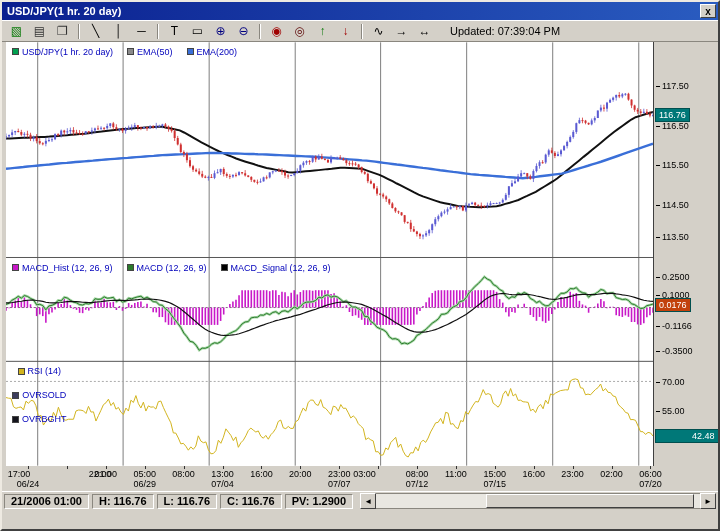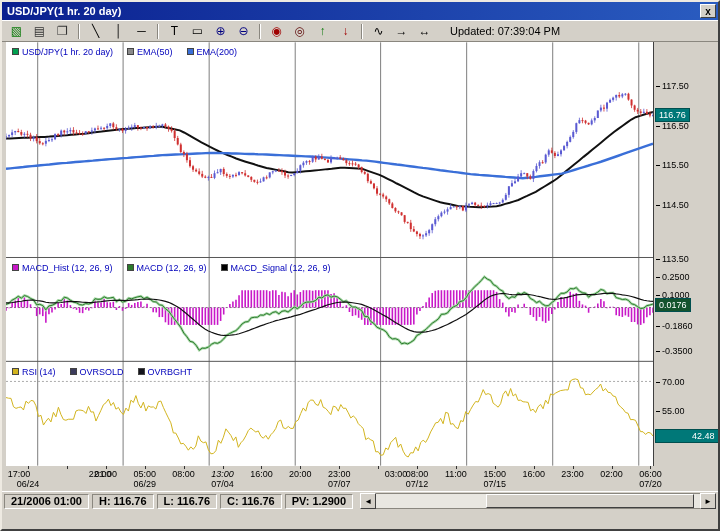--- a/index.html
+++ b/index.html
@@ -763,27 +763,27 @@
           <rect x="643.9289099526067" y="71.73251346635269" width="2" height="1.5839512154866213" fill="#d03030"></rect>
           <line x1="648" y1="69.95491541010549" x2="648" y2="74.10093634381293" stroke="#5a5ad2" stroke-width="0.8"></line>
           <rect x="647" y="73.00683385595033" width="2" height="1" fill="#5a5ad2"></rect>
         </g>
       </svg>
     <div class="axis-strip" id="axis-strip">
         <div class="axlabel" style="top: 38.7963px;">117.50</div>
         <div class="axlabel" style="top: 78.6111px;">116.50</div>
         <div class="axlabel" style="top: 118.426px;">115.50</div>
         <div class="axlabel" style="top: 158.241px; text-align: right;">114.50</div>
-        <div class="axlabel" style="top: 212px;">113.50</div>
+        <div class="axlabel" style="top: 190px;">113.50</div>
         <div class="axbadge" style="top: 66.2593px; background: rgb(0, 120, 120);">116.76</div>
         <div class="axlabel" style="top: 229.614px;">0.2500</div>
         <div class="axlabel" style="top: 248.229px;">0.1000</div>
-        <div class="axlabel" style="top: 279.253px;">-0.1860</div>
+        <div class="axlabel" style="top: 279.253px;">-0.1166</div>
         <div class="axlabel" style="top: 304.072px;">-0.3500</div>
-        <div class="axbadge" style="top: 256.454px; background: #14532d;">0.0176</div>
+        <div class="axbadge" style="top: 256.454px; background: #c2410c;">0.0176</div>
         <div class="axlabel" style="top: 334.623px;">70.00</div>
         <div class="axlabel" style="top: 364.057px;">55.00</div>
         <div class="axlabel" style="top: 393.491px;">40.00</div>
         <div class="axbadge" style="top: 386.624px; background: rgb(0, 120, 120); padding-left: 36px;">42.48</div>
       </div>
     <div id="legend-layer">
         <div class="legend-row" style="top: 4px;">
           <span class="legend-item">
             <span class="swatch" style="background: rgb(0, 160, 80);"></span>
             <span class="legend-label">USD/JPY(1 hr.  20 day)</span>
@@ -804,21 +804,21 @@
           </span>
           <span class="legend-item">
             <span class="swatch" style="background: rgb(44, 122, 44);"></span>
             <span class="legend-label">MACD (12, 26, 9)</span>
           </span>
           <span class="legend-item">
             <span class="swatch" style="background: rgb(0, 0, 0);"></span>
             <span class="legend-label">MACD_Signal (12, 26, 9)</span>
           </span>
         </div>
-        <div class="legend-row" style="top: 324px;">
+        <div class="legend-row" style="top: 324px; flex-direction: column;">
           <span class="legend-item">
             <span class="swatch" style="background: rgb(210, 180, 30);"></span>
             <span class="legend-label">RSI (14)</span>
           </span>
           <span class="legend-item">
             <span class="swatch" style="background: rgb(60, 60, 92);"></span>
             <span class="legend-label">OVRSOLD</span>
           </span>
           <span class="legend-item">
             <span class="swatch" style="background: rgb(20, 20, 28);"></span>
@@ -833,29 +833,29 @@
       <span class="xtime" style="left: 17px;">17:00</span>
       <span class="xtickmark" style="left: 64.9px;"></span>
       <span class="xtime" style="left: 78px; margin-left: 20px;">22:00</span>
       <span class="xtickmark" style="left: 103.8px;"></span>
       <span class="xtime" style="left: 103.8px;">01:00</span>
       <span class="xtickmark" style="left: 142.7px;"></span>
       <span class="xtime" style="left: 142.7px;">05:00</span>
       <span class="xtickmark" style="left: 181.6px;"></span>
       <span class="xtime" style="left: 181.6px;">08:00</span>
       <span class="xtickmark" style="left: 220.5px;"></span>
-      <span class="xtime" style="left: 220.5px; font-style: italic;">13:00</span>
+      <span class="xtime" style="left: 220.5px;">13:00</span>
       <span class="xtickmark" style="left: 259.4px;"></span>
       <span class="xtime" style="left: 259.4px;">16:00</span>
       <span class="xtickmark" style="left: 298.3px;"></span>
       <span class="xtime" style="left: 298.3px;">20:00</span>
       <span class="xtickmark" style="left: 337.2px;"></span>
       <span class="xtime" style="left: 337.2px;">23:00</span>
       <span class="xtickmark" style="left: 376.1px;"></span>
-      <span class="xtime" style="left: 394px;">03:00</span>
+      <span class="xtime" style="left: 358px; padding-left: 9px;">03:00</span>
       <span class="xtickmark" style="left: 415px;"></span>
       <span class="xtime" style="left: 415px;">08:00</span>
       <span class="xtickmark" style="left: 453.9px;"></span>
       <span class="xtime" style="left: 453.9px; text-align: center;">11:00</span>
       <span class="xtickmark" style="left: 492.8px;"></span>
       <span class="xtime" style="left: 492.8px;">15:00</span>
       <span class="xtickmark" style="left: 531.7px;"></span>
       <span class="xtime" style="left: 531.7px;">16:00</span>
       <span class="xtickmark" style="left: 570.6px;"></span>
       <span class="xtime" style="left: 570.6px;">23:00</span>

